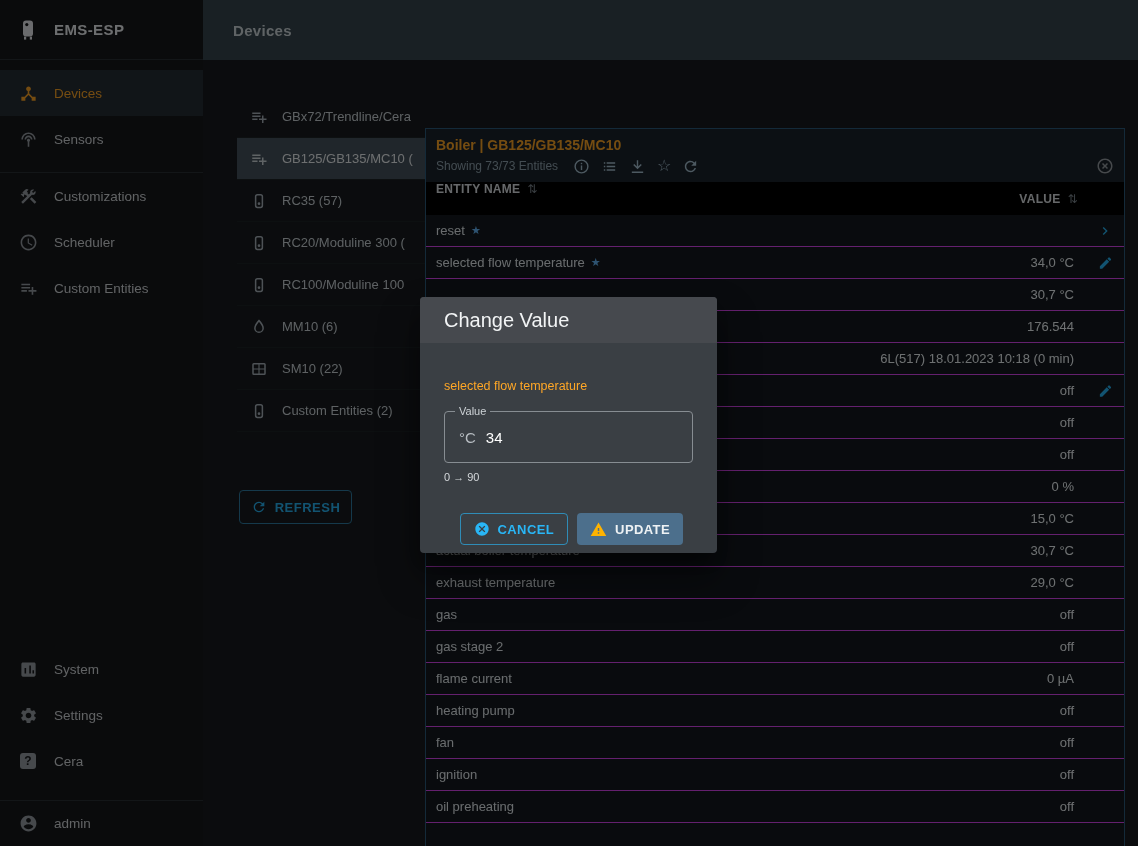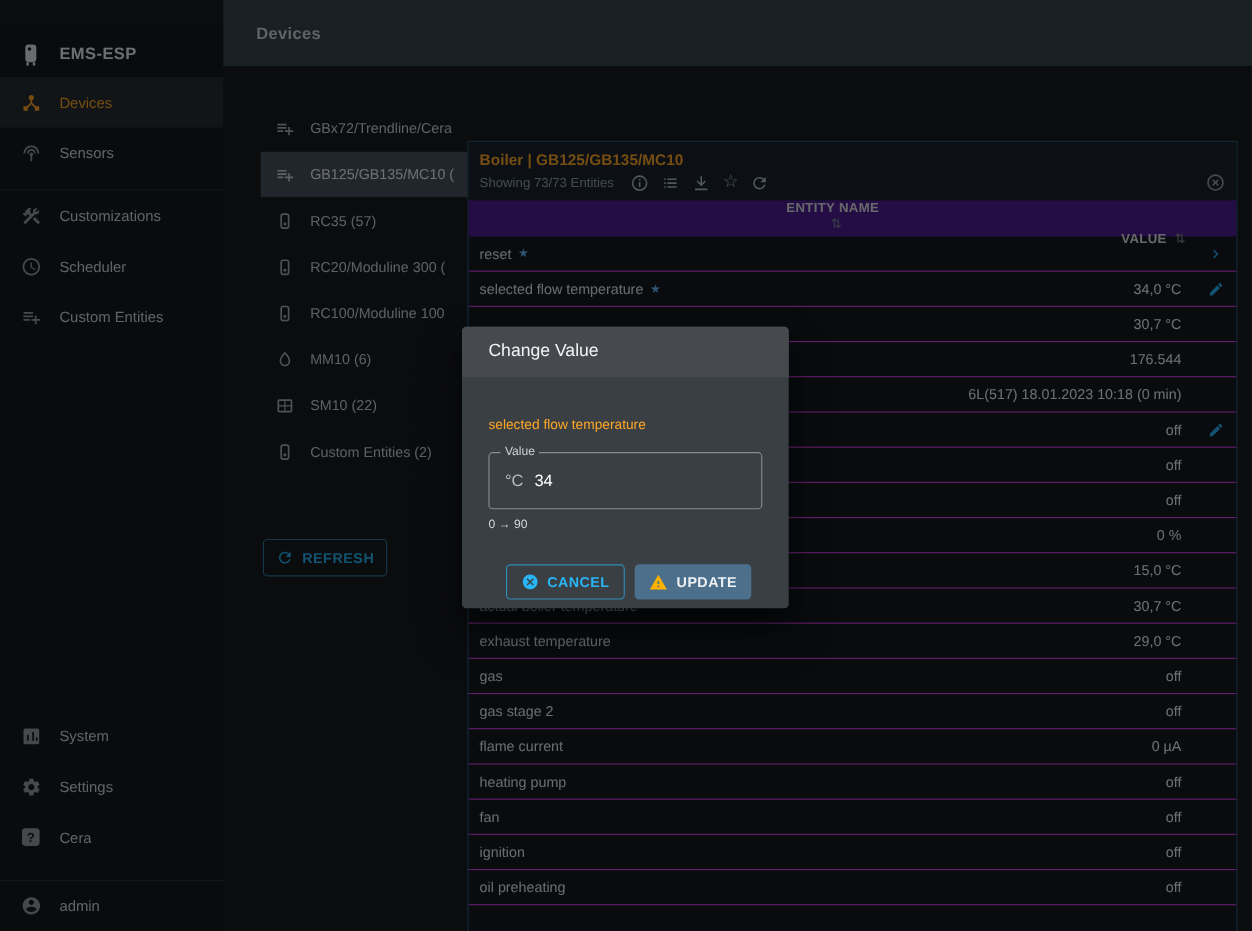--- a/index.html
+++ b/index.html
@@ -2,21 +2,21 @@
 <html><head>
 <meta charset="utf-8">
 <style>
   * { box-sizing: border-box; margin: 0; padding: 0; }
   html,body { width:1138px; height:846px; overflow:hidden; background:#181c1f;
     font-family:"Liberation Sans", sans-serif; }
   .app { position:relative; width:1138px; height:846px; overflow:hidden; }
 
   
   .brand { position:absolute; left:0; top:0; width:203px; height:60px; background:#17191c;
-    display:flex; align-items:center; gap:14px; padding:0 16px; border-bottom:1px solid #2a3036; z-index:5;margin-top:20px;}
+    display:flex; align-items:center; gap:14px; padding:0 16px; border-bottom:1px solid #2a3036; z-index:5;}
   .brand-title { color:#eceff1; font-size:15px; font-weight:bold; letter-spacing:.4px; }
   .topbar-main { position:absolute; left:203px; right:0; top:0; height:60px; background:#37474f;
     display:flex; align-items:center; padding-left:30px; z-index:5; }
   .page-title { color:#cfd8dc; font-size:15px; font-weight:bold; letter-spacing:.3px; }
 
   
   .sidebar { position:absolute; left:0; top:60px; width:203px; bottom:0; background:#17191c; z-index:5; }
   .nav-item { height:46px; display:flex; align-items:center; gap:16px; padding:0 16px 0 18px;
     color:#d3d7da; font-size:13.5px; font-weight:500; cursor:pointer; }
   .nav-item .nicon { width:20px; display:flex; justify-content:center; color:#9aa0a6; flex:0 0 20px;}
@@ -49,39 +49,39 @@
 
   
   .entity-panel { position:absolute; left:425px; top:128px; width:700px; height:730px;
     background:#141a1f; border:1px solid #2c5d7c; z-index:10; }
   .ep-header { background:#1b242c; padding:8px 10px 7px; position:relative; }
   .ep-title { color:#ffa726; font-size:14px; font-weight:bold; }
   .ep-sub { display:flex; align-items:center; gap:11px; margin-top:4px; }
   .ep-sub .showing { color:#93a6b2; font-size:12px; margin-right:4px; }
   .ep-tool { color:#a9c3d4; display:flex; cursor:pointer; }
   .ep-close { margin-left:auto; color:#9aa0a6; display:flex; cursor:pointer; }
-  .ep-cols { height:33px; background:#4c1d95; display:flex; align-items:center;
-    padding:0 46px 0 10px; color:#dfe3e6; font-size:12px; font-weight:bold; letter-spacing:.3px;flex-direction:column; }
+  .ep-cols { height:33px; background:#000000; display:flex; 
+    padding:0 46px 0 10px; color:#dfe3e6; font-size:12px; font-weight:bold; letter-spacing:.3px; }
   .sort-glyph { color:#7f8a92; font-size:12px; font-weight:normal; margin-left:7px; }
   .ep-col-value { margin-left:auto; display:flex; align-items:center; }
   .erow { position:relative; height:32px; display:flex; align-items:center;
     padding:0 50px 0 10px; border-bottom:1px solid #d946ef; font-size:13px; cursor:pointer; }
   .ename { color:#e4eaee; display:flex; align-items:center; gap:6px; white-space:nowrap; }
   .star { color:#64b5f6; font-size:11px; }
   .eval { margin-left:auto; color:#eef3f6; white-space:nowrap; }
   .eicon { position:absolute; right:11px; top:50%; transform:translateY(-50%);
     color:#29b6f6; display:flex; cursor:pointer; }
 
   
   .backdrop { position:absolute; inset:0; background:rgba(0,0,0,0.54); z-index:50; }
   .modal { position:absolute; left:420px; top:297px; width:297px; z-index:60;
     background:#3a3f44; border-radius:4px;
     box-shadow:0 11px 15px -7px rgba(0,0,0,.45), 0 24px 38px 3px rgba(0,0,0,.35); }
   .modal-title { height:46px; background:#46494e; border-radius:4px 4px 0 0;
-    display:flex; align-items:center; padding:0 24px; color:#f2f4f5; font-size:16px; font-weight:500; }
+    display:flex; align-items:center; padding:0 24px; color:#f2f4f5; font-size:20px; font-weight:500; }
   .modal-body { padding:36px 24px 0; }
   .entity-label { color:#ffa726; font-size:12.5px; }
   .tfield { position:relative; margin-top:18px; height:52px; border:1px solid #878d92;
     border-radius:4px; display:flex; align-items:center; padding:0 14px; }
   .tfield-label { position:absolute; top:-7px; left:10px; background:#3a3f44; padding:0 4px;
     font-size:11px; color:#cdd2d6; }
   .tfield .unit { color:#b6bcc1; font-size:15px; margin-right:10px; }
   .tfield .val { color:#ffffff; font-size:15px; }
   .helper { margin-top:8px; font-size:11px; color:#d4d8db; }
   .modal-actions { display:flex; justify-content:flex-end; align-items:center; gap:9px;

